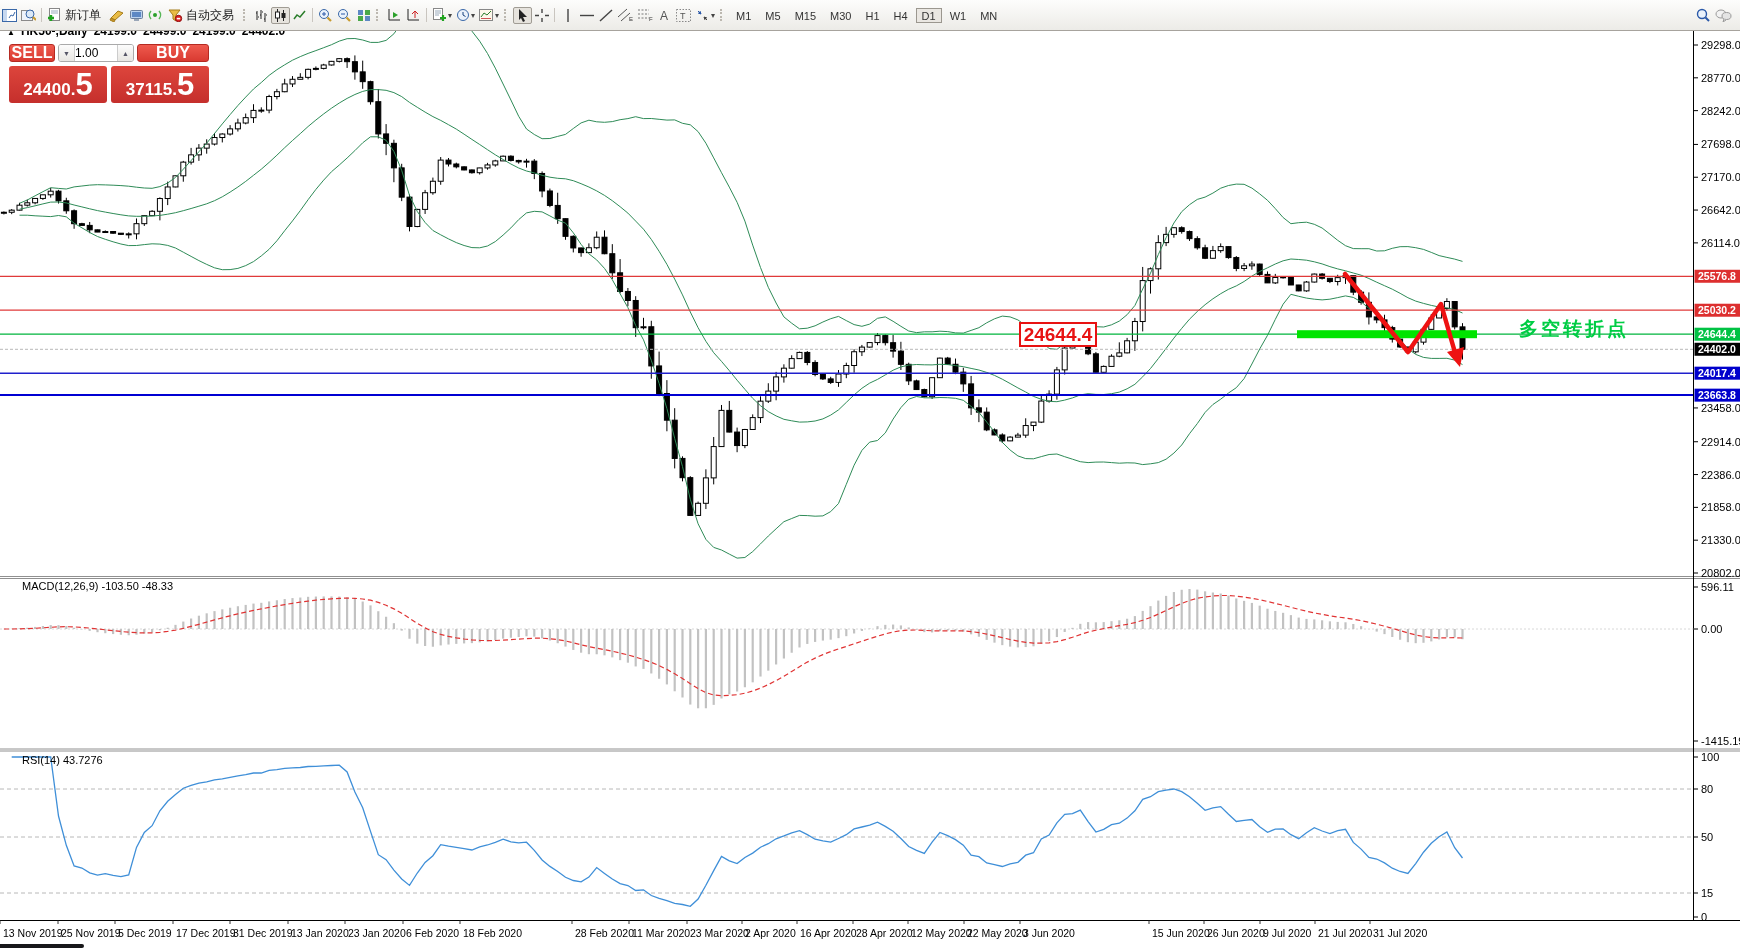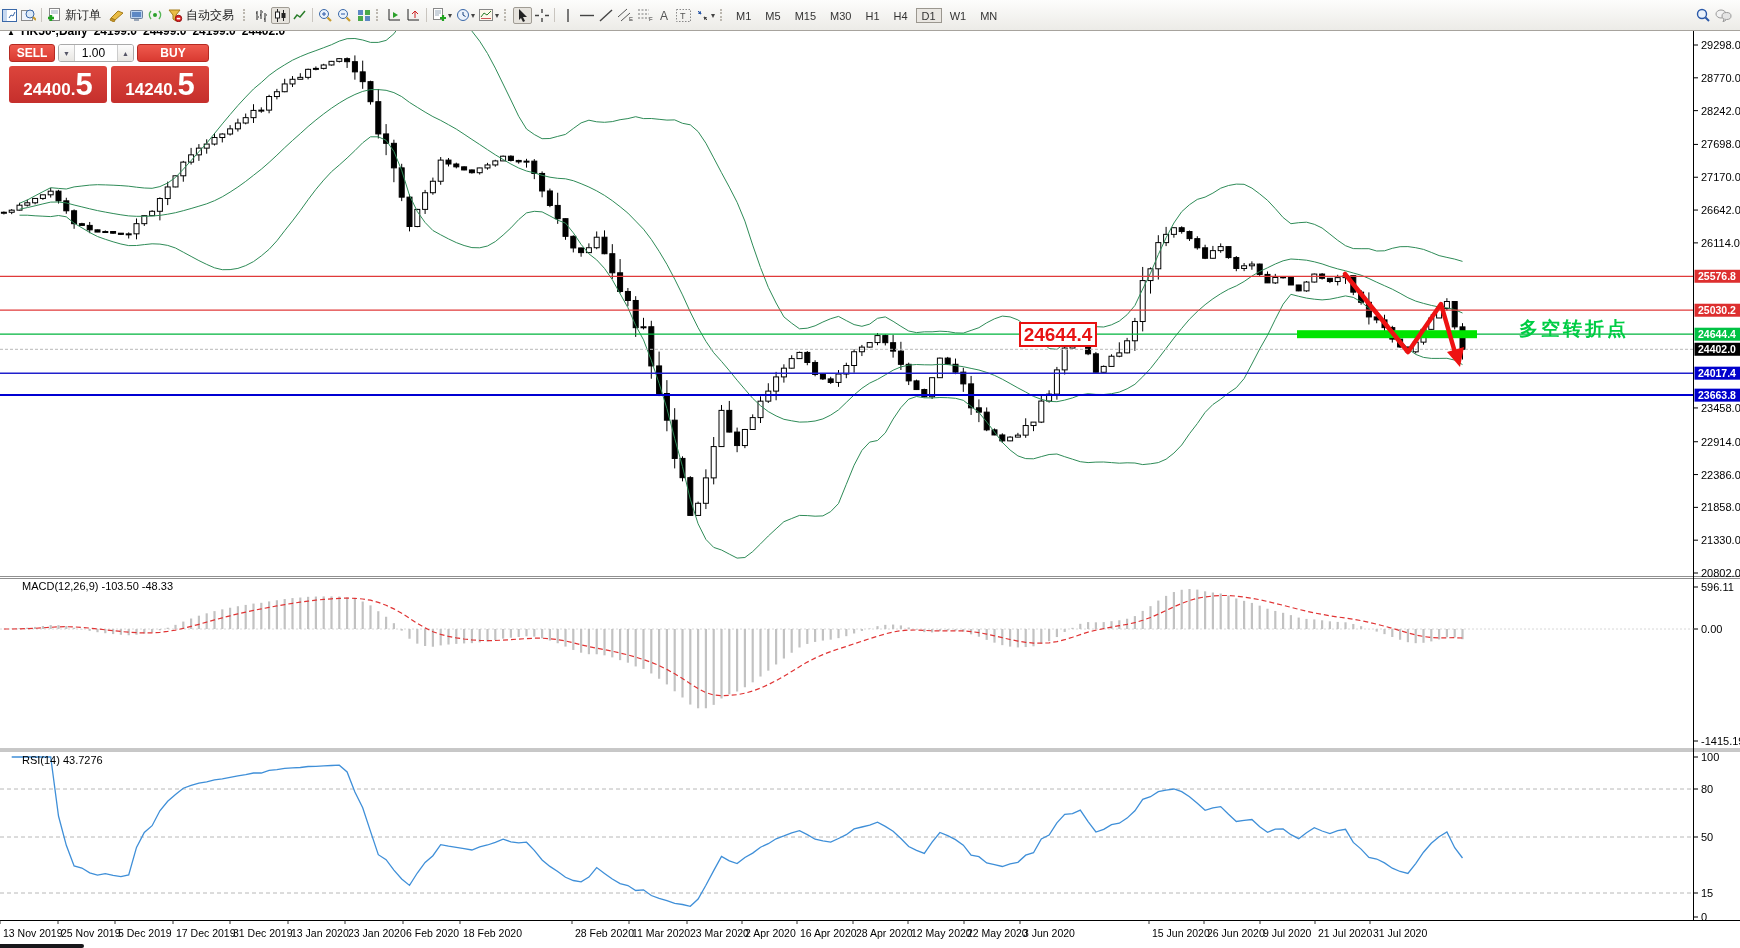--- a/index.html
+++ b/index.html
@@ -22,31 +22,31 @@
   
   #chart-svg{position:absolute;left:0;top:19px;z-index:1;}
   .chart-title{position:absolute;left:7px;top:24px;z-index:10;font-size:12px;font-weight:bold;
     color:#000;display:flex;gap:6px;align-items:baseline;}
   .chart-title .tri{font-size:8px;}
   .pane-label{position:absolute;left:5px;z-index:10;font-size:11px;color:#000;padding-left:17px;}
   
   .ocp{position:absolute;left:9px;top:44px;width:200px;z-index:20;}
   .ocp-row1{display:flex;gap:3px;height:18px;}
   .btn-red{background:linear-gradient(#ef5a4e,#d93a31);color:#fff;border:1px solid #b52а22;
-    border:1px solid #b52a22;border-radius:3px;font-size:12px;font-weight:bold;
+    border:1px solid #b52a22;border-radius:3px;font-size:16px;font-weight:bold;
     display:flex;align-items:center;justify-content:center;box-sizing:border-box;text-align:right;}
   .sellbtn{width:46px;}
   .buybtn{width:72px;}
   .volbox{flex:1;background:#fff;border:1px solid #aaa;border-radius:3px;display:flex;
     align-items:center;box-sizing:border-box;height:18px;}
   .spin{width:15px;height:100%;display:flex;align-items:center;justify-content:center;
     font-size:7px;color:#556;background:linear-gradient(#fcfcfc,#e8e6e2);}
   .spin.dn{border-right:1px solid #ccc;border-radius:2px 0 0 2px;}
   .spin.up{border-left:1px solid #ccc;border-radius:0 2px 2px 0;}
-  .volval{flex:1;text-align:center;font-size:12px;padding-right:5px;color:#000;}
+  .volval{flex:1;text-align:left;font-size:12px;padding-right:5px;color:#000;}
   .ocp-row2{display:flex;gap:4px;margin-top:4px;height:37px;}
   .pricebox{flex:1;background:linear-gradient(#dd453c,#c52f2c);border-radius:3px;color:#fff;
     display:flex;align-items:baseline;justify-content:center;padding-top:2px;box-sizing:border-box;}
   .pb-main{font-size:17px;font-weight:bold;line-height:33px;}
   .pb-frac{font-size:31px;font-weight:bold;line-height:33px;}
   .pb-dot{font-size:17px;font-weight:bold;}
   .bottom-strip{position:absolute;left:0;top:944px;width:84px;height:4px;background:#17171a;
     border-radius:0 2px 2px 0;z-index:30;}
   svg text{font-family:"Liberation Sans",sans-serif;}
 </style>
@@ -292,21 +292,21 @@
     </div>
     <div class="btn-red buybtn">BUY</div>
   </div>
   <div class="ocp-row2">
     <div class="pricebox">
       <span class="pb-main">24400</span>
       <span class="pb-dot">.</span>
       <span class="pb-frac">5</span>
     </div>
     <div class="pricebox">
-      <span class="pb-main">14240</span>
+      <span class="pb-main">37115</span>
       <span class="pb-dot">.</span>
       <span class="pb-frac">5</span>
     </div>
   </div>
 </div>
 
 <svg id="chart-svg" width="1740" height="929" viewBox="0 19 1740 929">
     <defs>
       <clipPath id="clipMain">
         <rect x="0" y="19" width="1692" height="557"></rect>

